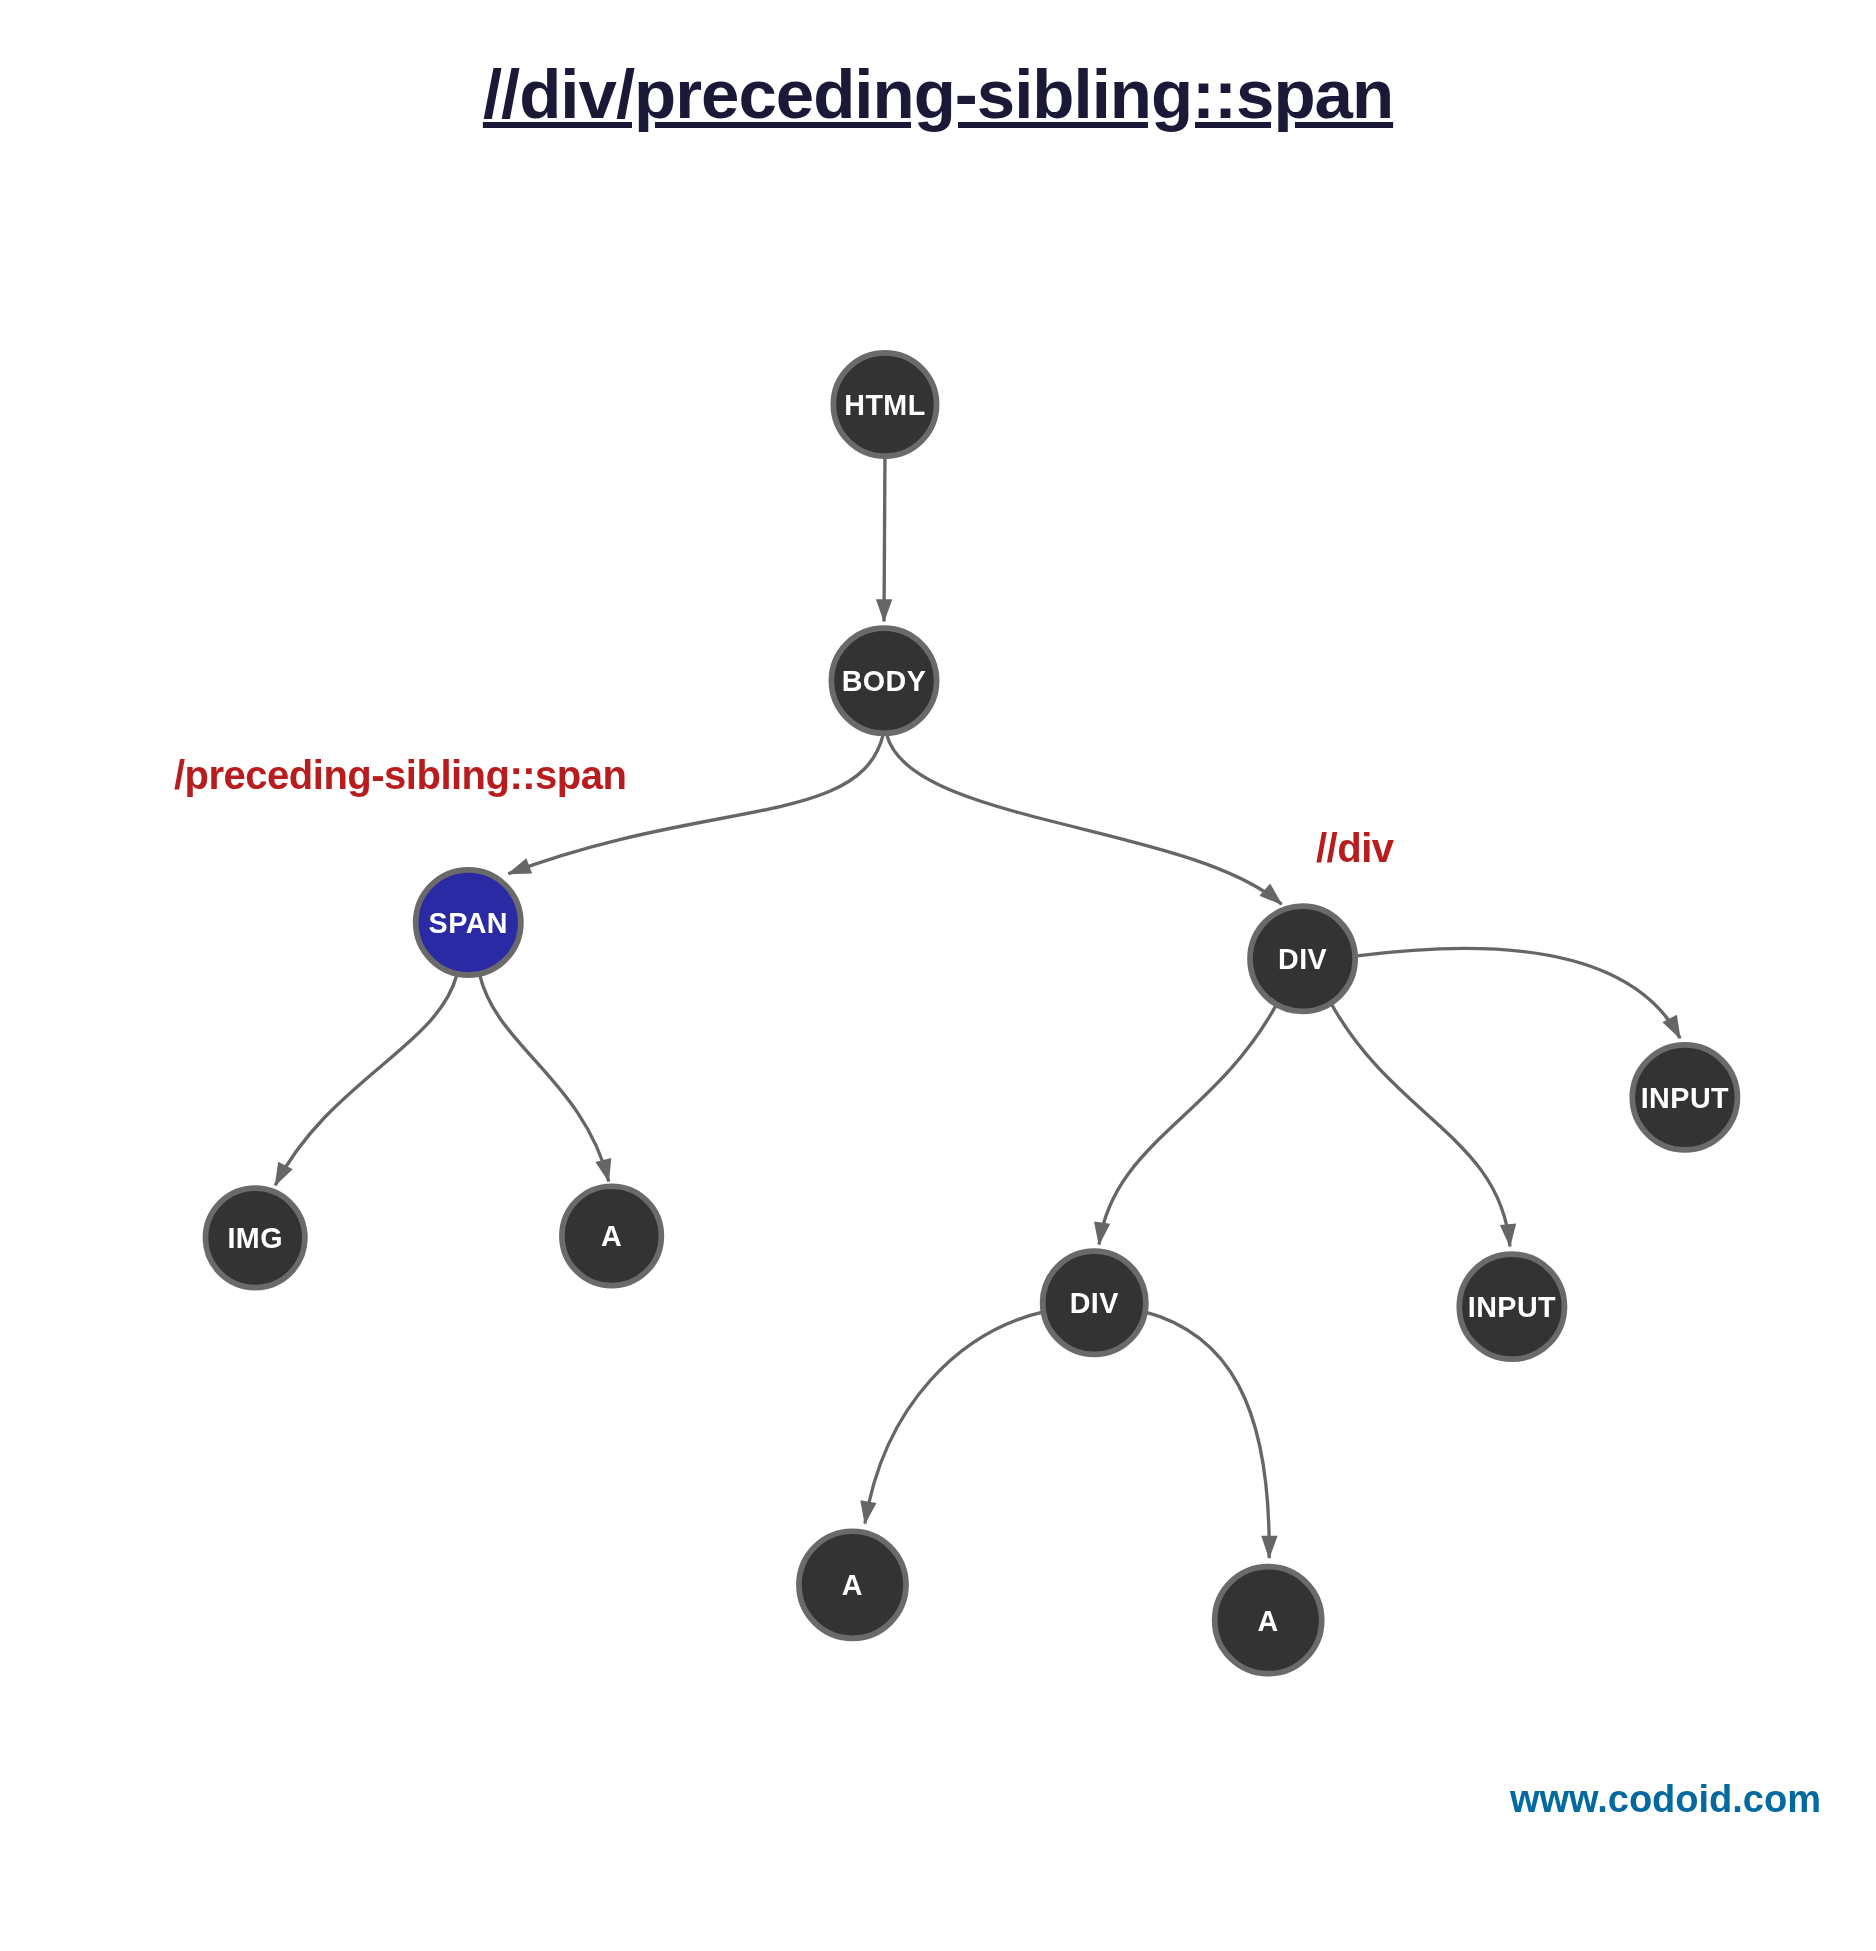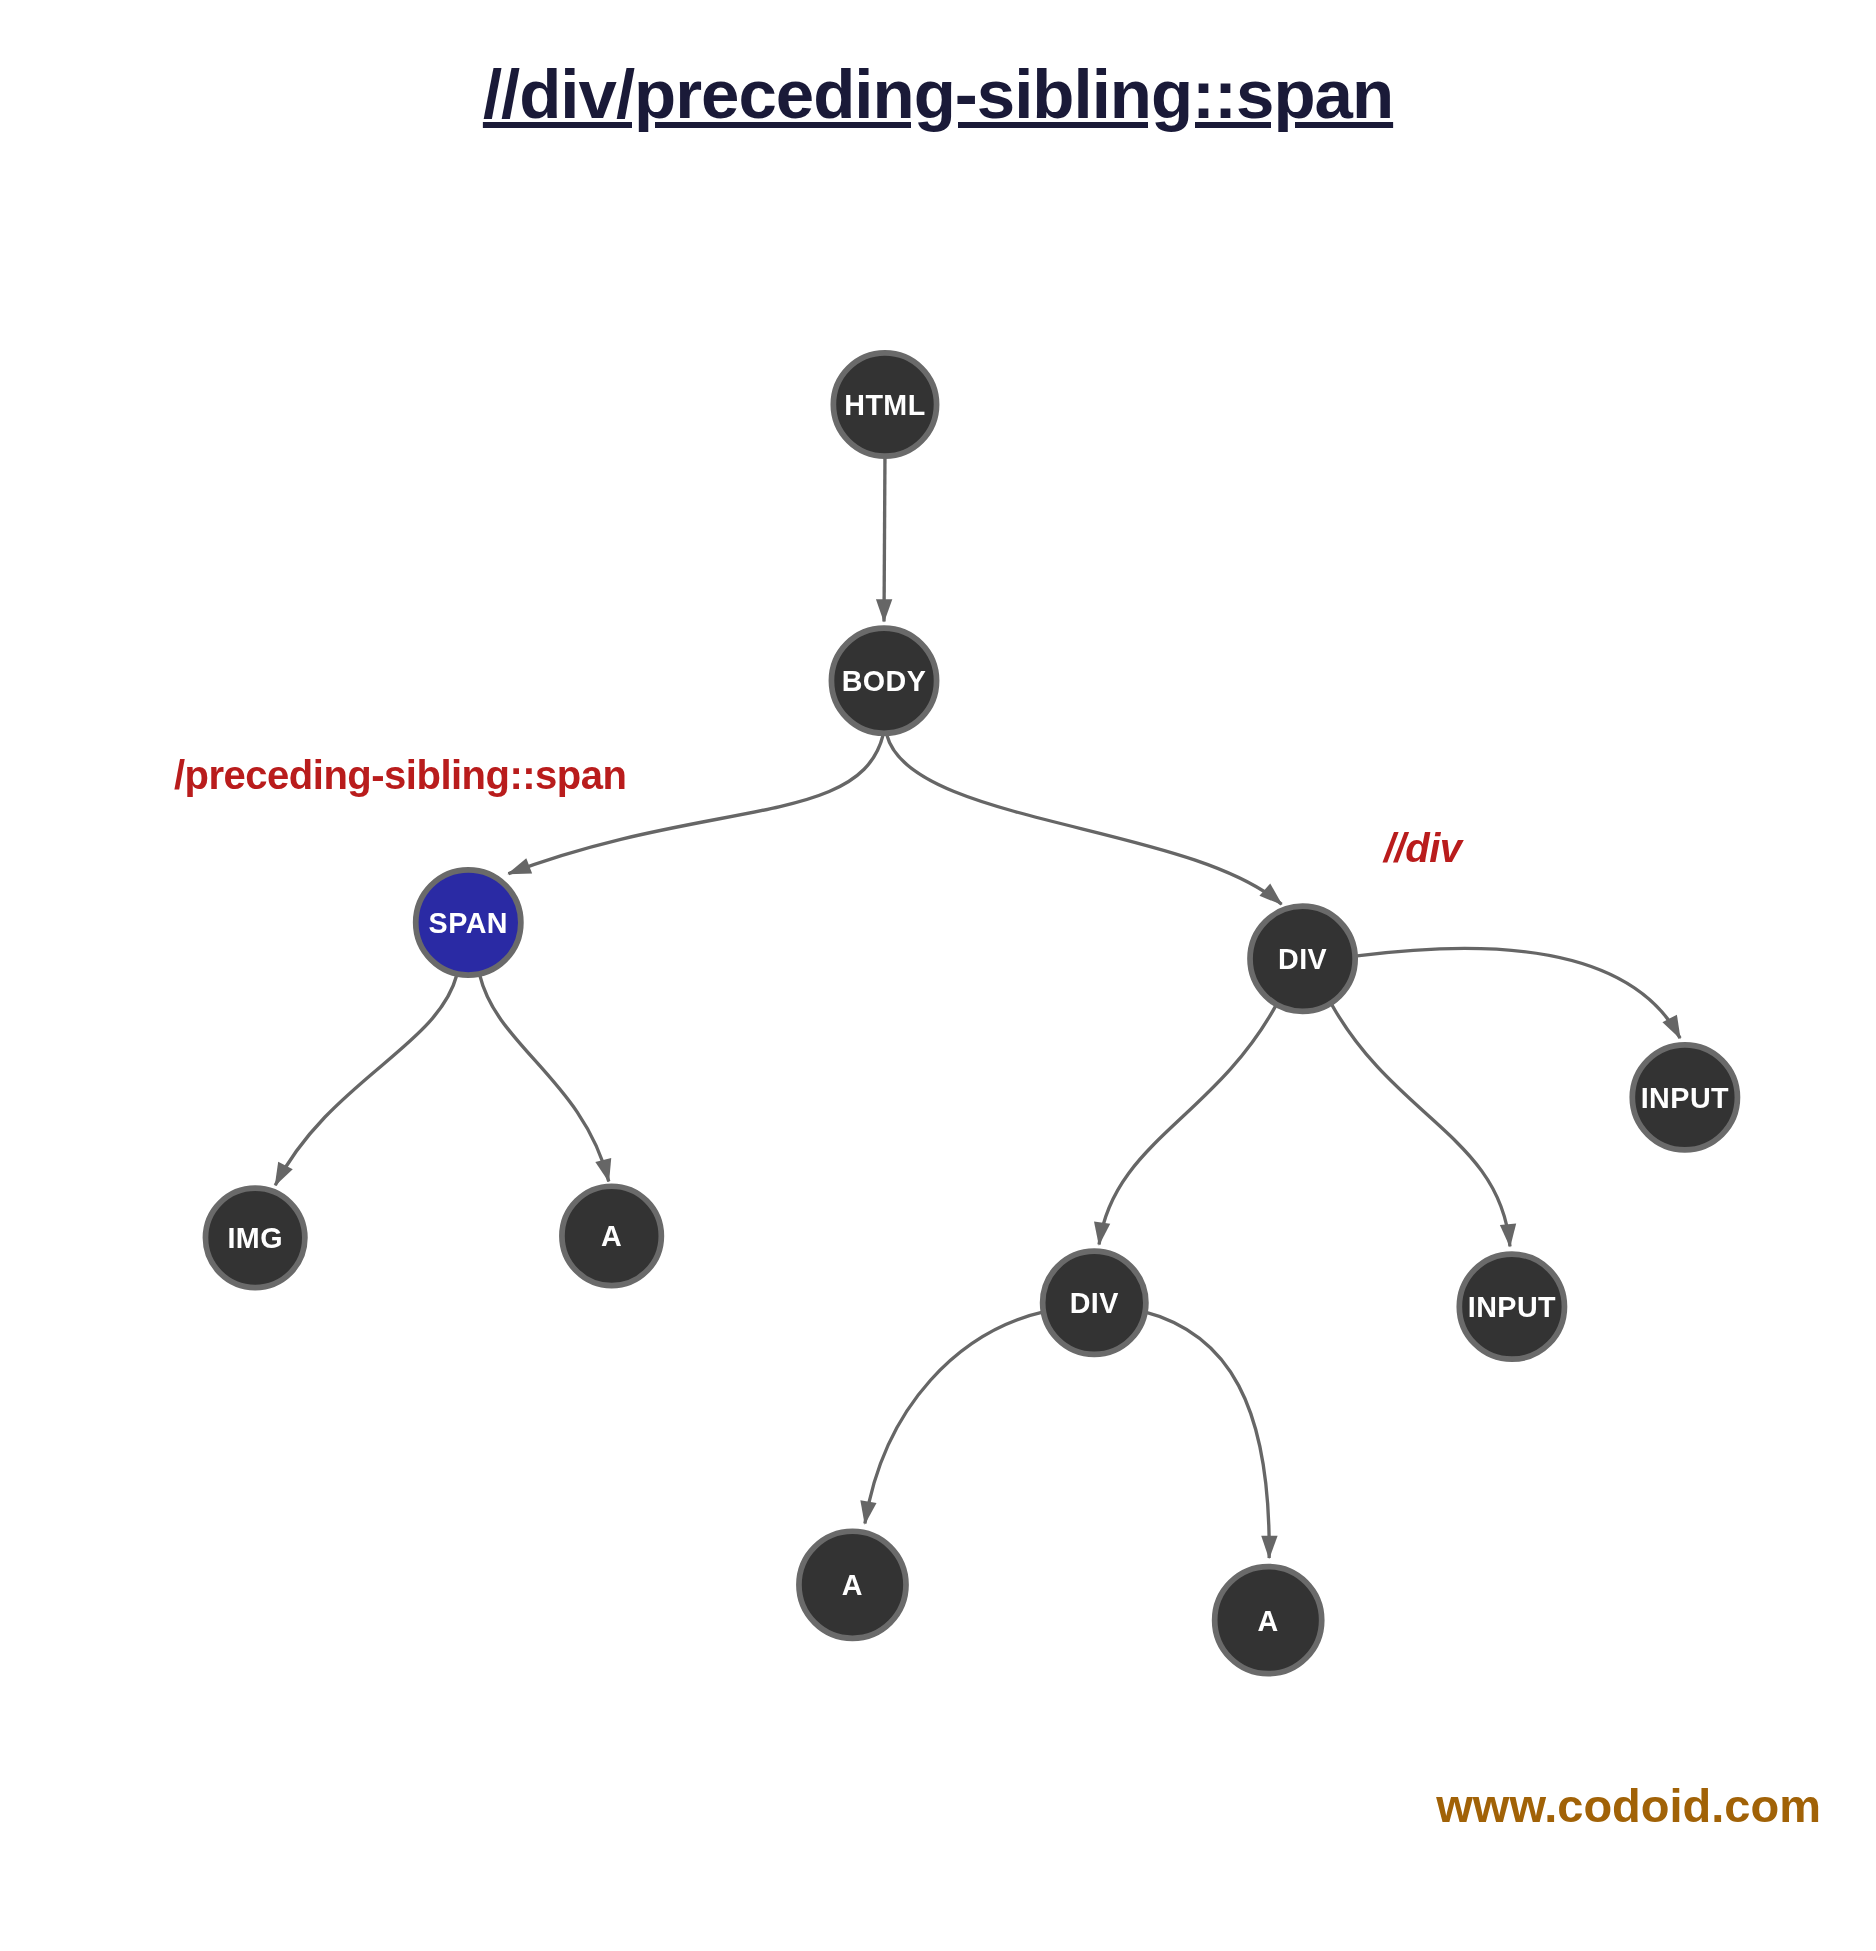--- a/index.html
+++ b/index.html
@@ -47,39 +47,39 @@
   }
   .axis-label {
     position: absolute;
     font-size: 40px;
     font-weight: bold;
     letter-spacing: -0.5px;
     color: #b91c1c;
     white-space: nowrap;
   }
   .axis-label-left { left: 174px; top: 753px; }
-  .axis-label-right { left: 1384px; top: 826px; font-style: italic; }
+  .axis-label-right { left: 1316px; top: 826px; }
   .footer-left {
     position: absolute;
     left: 76px;
     top: 1776px;
     font-size: 38px;
     font-weight: bold;
     letter-spacing: -0.5px;
     white-space: nowrap;
   }
   .footer-left .axes-prefix { color: #2525b8; }
   .footer-left .axes-value { color: #b5402d; }
   .footer-right {
     position: absolute;
     right: 55px;
     top: 1778px;
-    font-size: 47px;
+    font-size: 38px;
     font-weight: bold;
-    color: #a16207;
+    color: #0369a1;
     white-space: nowrap;
     text-align: right;
   }
 </style>
 </head>
 <body>
 
 <div class="canvas">
 
   <div class="page-title">//div/preceding-sibling::span</div>

